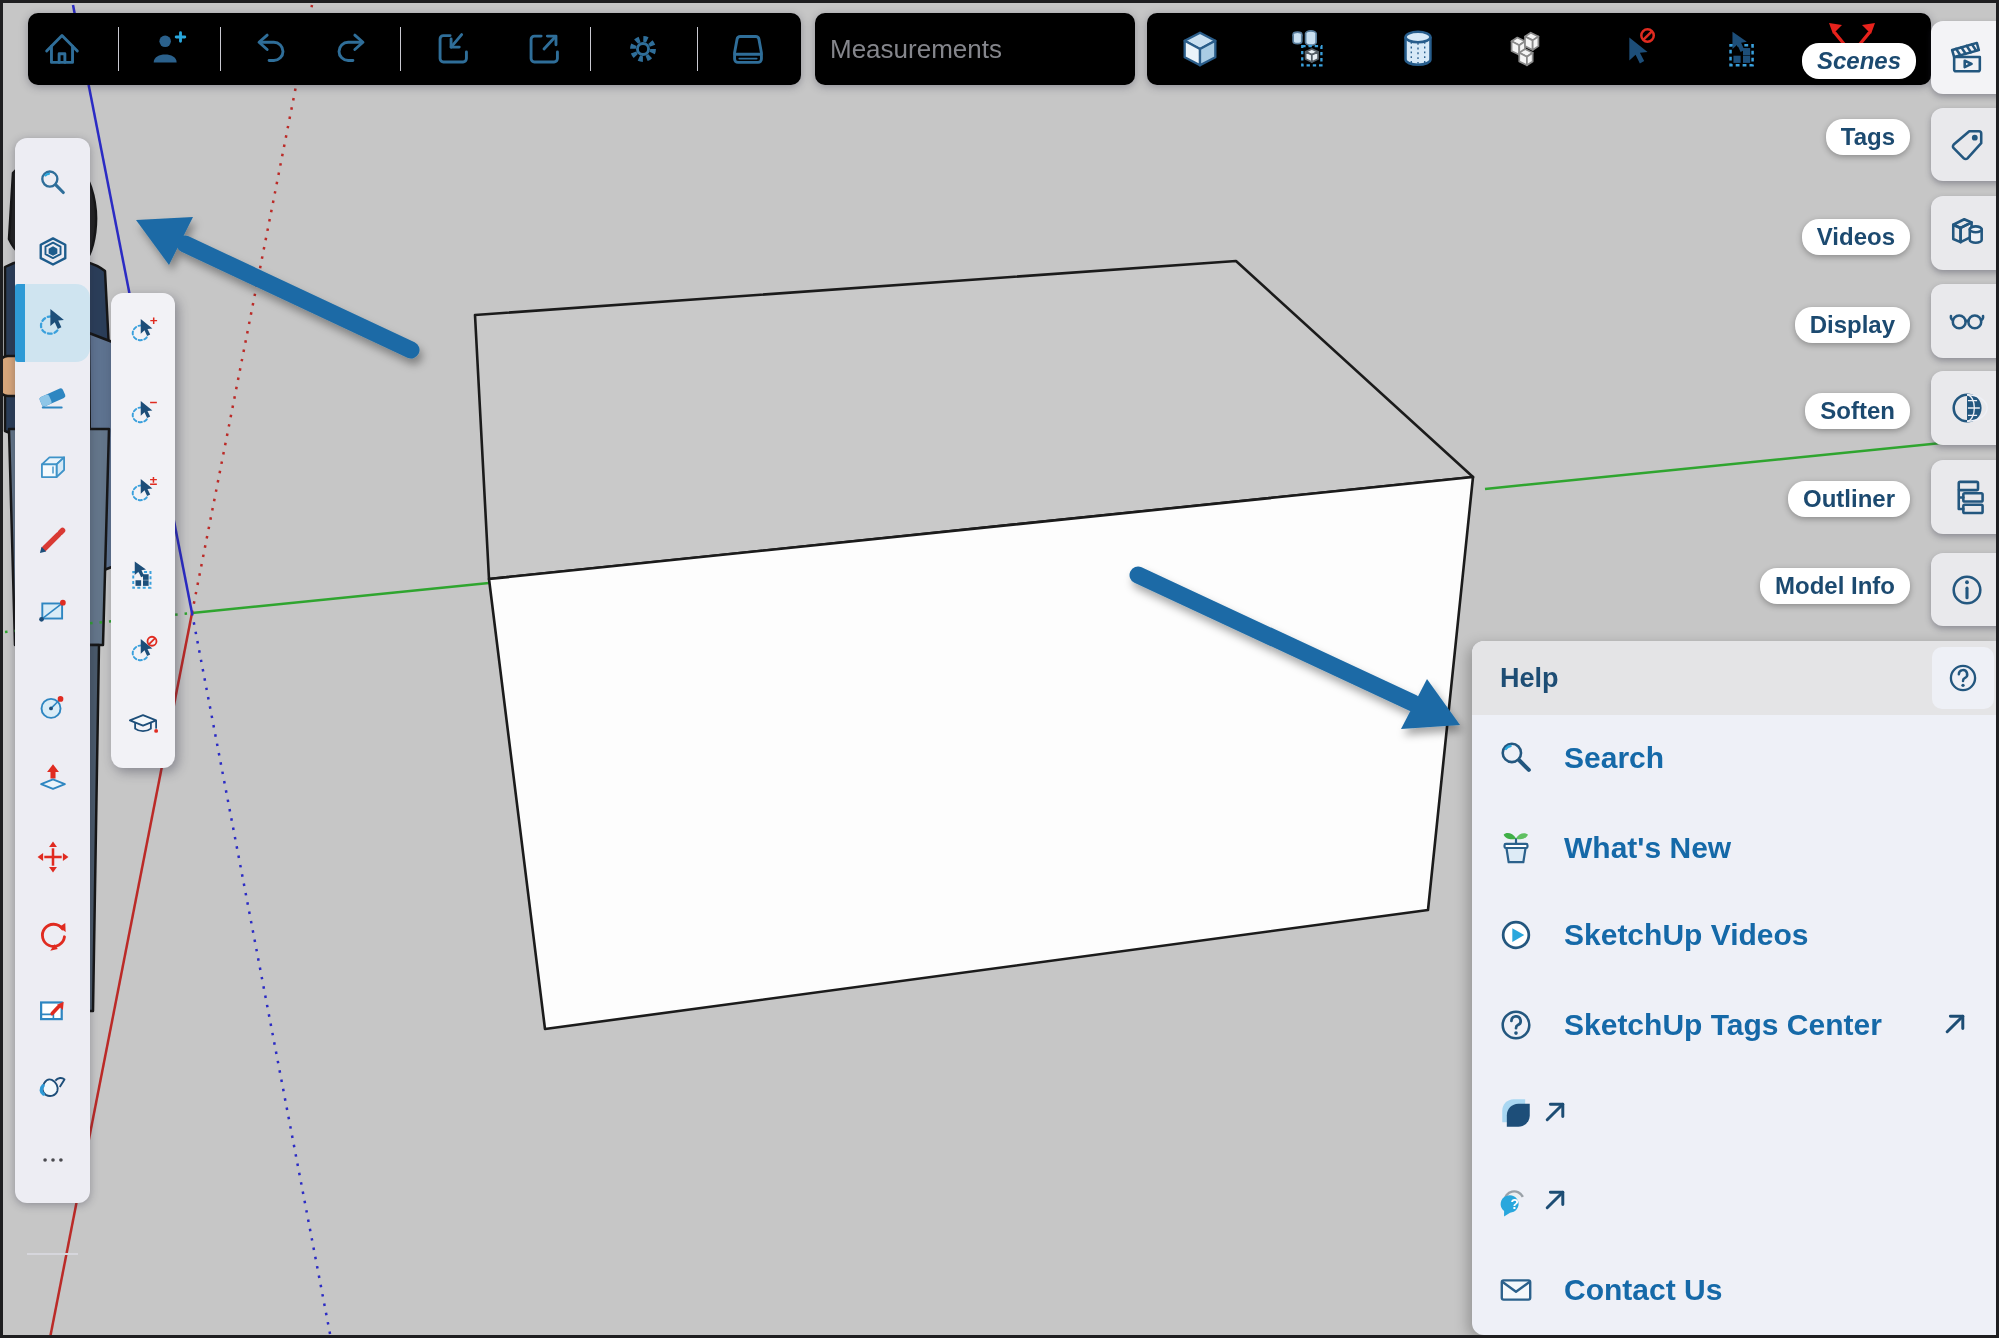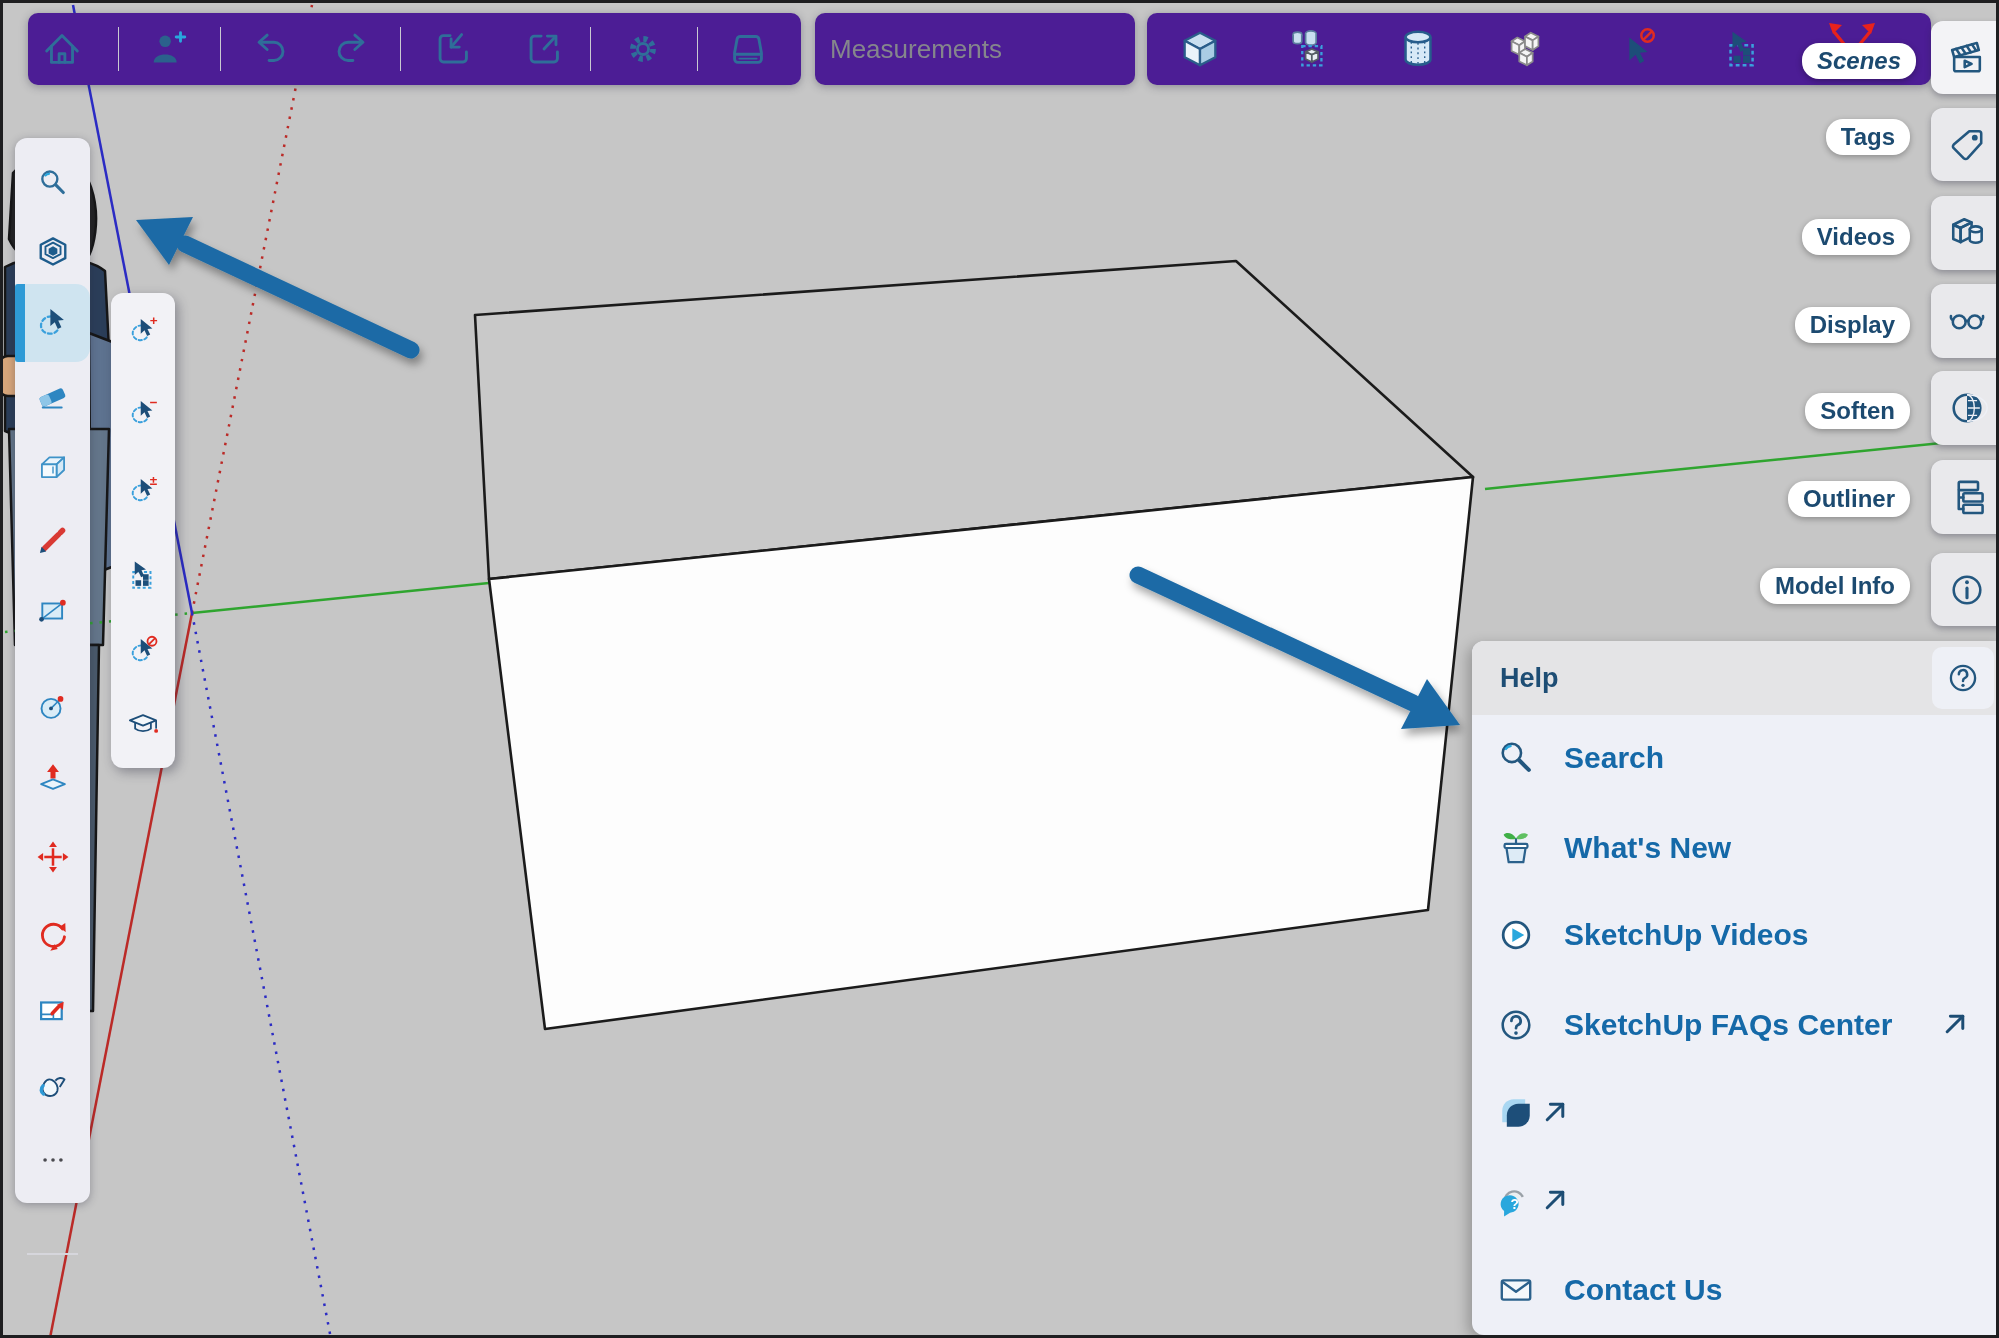--- a/index.html
+++ b/index.html
@@ -1,21 +1,21 @@
 <!DOCTYPE html>
 <html><head>
 <meta charset="utf-8">
 <style>
   html,body{margin:0;padding:0;background:#555;font-family:"Liberation Sans",sans-serif;}
   #screen{position:relative;width:1999px;height:1338px;background:#c6c6c6;overflow:hidden;
           border:3px solid #1e1e20;box-sizing:border-box;}
   .abs{position:absolute;}
   svg{display:block;}
   
-  .panel{position:absolute;background:#4c1d95;border-radius:10px;box-shadow:0 2px 8px rgba(40,40,60,.35);}
+  .panel{position:absolute;background:#000000;border-radius:10px;box-shadow:0 2px 8px rgba(40,40,60,.35);}
   .tbtn{position:absolute;display:flex;align-items:center;justify-content:center;width:56px;height:56px;}
   .vdiv{position:absolute;top:14px;width:1px;height:44px;background:#c9c9d1;}
   #measure-panel{display:flex;align-items:center;padding-left:15px;box-sizing:border-box;}
   #measure-text{font-size:26px;color:#85868c;}
   
   .rail-btn{position:absolute;left:1928px;width:71px;background:#e9e9ec;border-radius:12px 0 0 12px;
             box-shadow:0 3px 6px rgba(40,40,60,.35);display:flex;align-items:center;justify-content:center;}
   .pill{position:absolute;background:#ffffff;border-radius:17px;box-shadow:0 2px 6px rgba(0,0,0,.3);
         padding:4px 15px;font-size:24px;font-weight:bold;color:#1c4a70;white-space:nowrap;}
   
@@ -642,21 +642,21 @@
             <span>
               <svg width="44" height="44" viewBox="0 0 48 48" style="font-family:'Liberation Sans',sans-serif">
                 <g stroke="#23577f" stroke-width="2.8" fill="none" stroke-linecap="round" stroke-linejoin="round">
                   <circle cx="24" cy="24" r="14.5"></circle>
                   <path d="M19 19.5 a5 5 0 1 1 7 4.6 c-1.6 .7 -2 1.6 -2 3.4" stroke-width="3"></path>
                 </g>
                 <circle cx="24" cy="32.8" r="2" fill="#23577f"></circle>
               </svg>
             </span>
           </span>
-          <span class="hlabel">SketchUp FAQs Center</span>
+          <span class="hlabel">SketchUp Tags Center</span>
           <span class="hext"><span><svg width="34" height="34" viewBox="0 0 48 48" style="font-family:'Liberation Sans',sans-serif">
                 <g stroke="#1d4d74" stroke-width="4.2" fill="none" stroke-linecap="round" stroke-linejoin="round">
                   <path d="M13 35 L35 13"></path>
                   <path d="M17.5 13 H35 V30.5"></path>
                 </g>
               </svg></span></span>
         </div>
         <div class="help-item" style="top: 440px;">
           <span class="hicon">
             <span>

